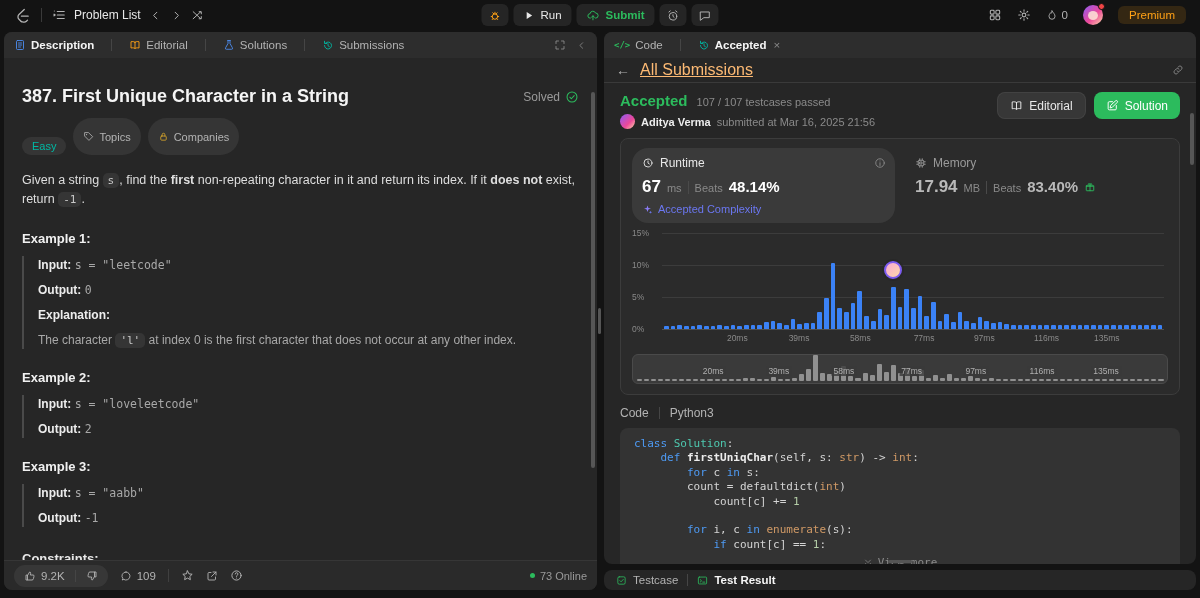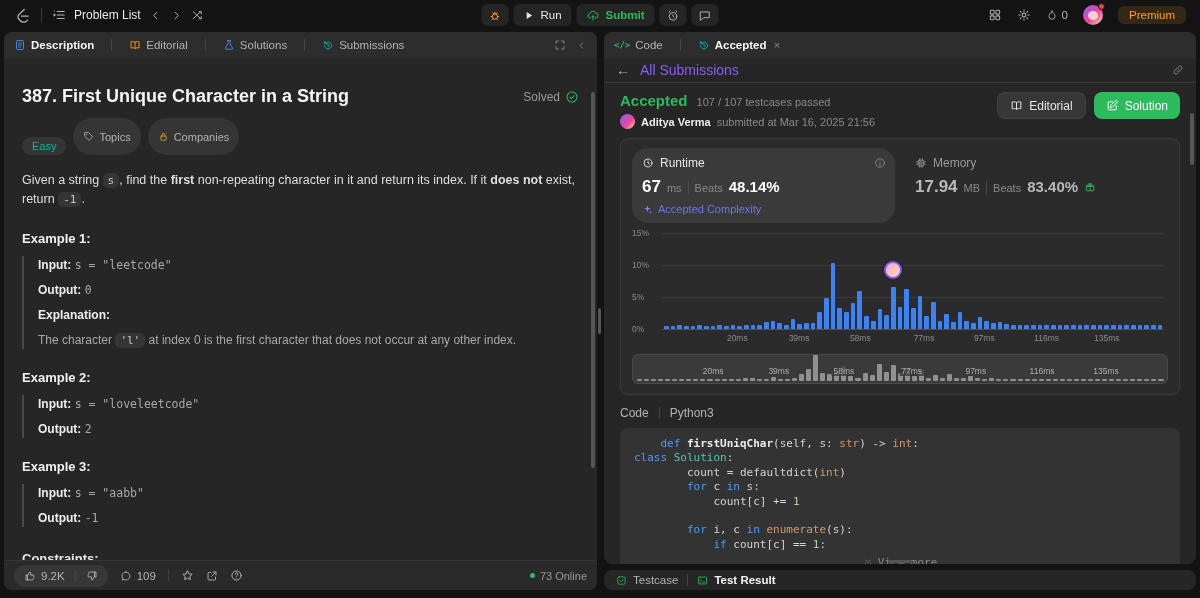--- a/index.html
+++ b/index.html
@@ -66,21 +66,21 @@
   .like-seg { display:flex; align-items:center; gap:5px; padding:0 10px; color:#b3b3b3; font-size:11.5px; cursor:pointer; height:100%; }
   .like-div { width:1px; height:12px; background:#454545; }
   .foot-item { display:flex; align-items:center; gap:5px; color:#b3b3b3; font-size:11.5px; cursor:pointer; }
   .foot-sep { width:1px; height:13px; background:#404040; }
   .online { margin-left:auto; display:flex; align-items:center; gap:5px; font-size:11px; color:#9a9a9a; }
   .online .g-dot { width:5px; height:5px; border-radius:50%; background:#2cbb5d; }
 
   
   .rp-sub { height:25px; border-bottom:1px solid #3a3a3a; display:flex; align-items:center; gap:10px; padding:0 12px; flex:none; }
   .rp-sub .back { color:#b3b3b3; font-size:14px; cursor:pointer; }
-  .rp-sub .label { font-size:14px; color:#8b5cf6; }
+  .rp-sub .label { font-size:16px; color:#fdba74;text-decoration:underline; }
   .rp-content { flex:1; position:relative; padding:9px 16px 0; overflow:hidden; }
   .result-row { display:flex; justify-content:space-between; align-items:flex-start; }
   .res-status { display:flex; align-items:baseline; gap:9px; }
   .res-accepted { color:#2cbb5d; font-size:15px; font-weight:bold; }
   .res-tc { color:#8a8a8a; font-size:11px; }
   .res-meta { display:flex; align-items:center; gap:6px; margin-top:5px; font-size:11px; color:#8a8a8a; }
   .mini-avatar { width:15px; height:15px; border-radius:50%; background:linear-gradient(135deg,#8b5cf6,#ec4899 60%,#fcd9a8); }
   .res-author { color:#ededed; font-weight:bold; }
   .res-btns { display:flex; gap:8px; }
   .btn-editorial { background:#ffffff14; border:1px solid #ffffff10; border-radius:8px; height:27px; display:flex; align-items:center; gap:6px; padding:0 12px; font-size:12px; color:#e8e8e8; cursor:pointer; }
@@ -692,24 +692,24 @@
           </div>
         </div>
 
         <div class="code-head">
           <span>Code</span>
           <span class="sep"></span>
           <span>Python3</span>
         </div>
         <div class="code-block">
           <div>
+              <div class="code-line"><span class="tok-kw">class </span><span class="tok-cls">Solution</span><span class="tok-pl">:</span></div>
               <div class="code-line"><span class="tok-pl">    </span><span class="tok-kw">def </span><span class="tok-fn">firstUniqChar</span><span class="tok-pl">(self, s: </span><span class="tok-ty">str</span><span class="tok-pl">) -&gt; </span><span class="tok-ty">int</span><span class="tok-pl">:</span></div>
-              <div class="code-line"><span class="tok-kw">class </span><span class="tok-cls">Solution</span><span class="tok-pl">:</span></div>
+              <div class="code-line"><span class="tok-pl">        </span><span class="tok-kw">for</span><span class="tok-pl"> c </span><span class="tok-kw">in</span><span class="tok-pl"> s:</span></div>
               <div class="code-line"><span class="tok-pl">        count = defaultdict(</span><span class="tok-ty">int</span><span class="tok-pl">)</span></div>
-              <div class="code-line"><span class="tok-pl">        </span><span class="tok-kw">for</span><span class="tok-pl"> c </span><span class="tok-kw">in</span><span class="tok-pl"> s:</span></div>
               <div class="code-line"><span class="tok-pl">            count[c] += </span><span class="tok-num">1</span></div>
               <div class="code-line"><span class="tok-pl"></span></div>
               <div class="code-line"><span class="tok-pl">        </span><span class="tok-kw">for</span><span class="tok-pl"> i, c </span><span class="tok-kw">in</span><span class="tok-pl"> </span><span class="tok-ty">enumerate</span><span class="tok-pl">(s):</span></div>
               <div class="code-line"><span class="tok-pl">            </span><span class="tok-kw">if</span><span class="tok-pl"> count[c] == </span><span class="tok-num">1</span><span class="tok-pl">:</span></div>
             </div>
           <div class="view-more">
             <svg width="10" height="10" viewBox="0 0 24 24">
                 <path class="ic" d="M6 5l6 6 6-6M6 13l6 6 6-6"></path>
               </svg>
             <span>View more</span>

